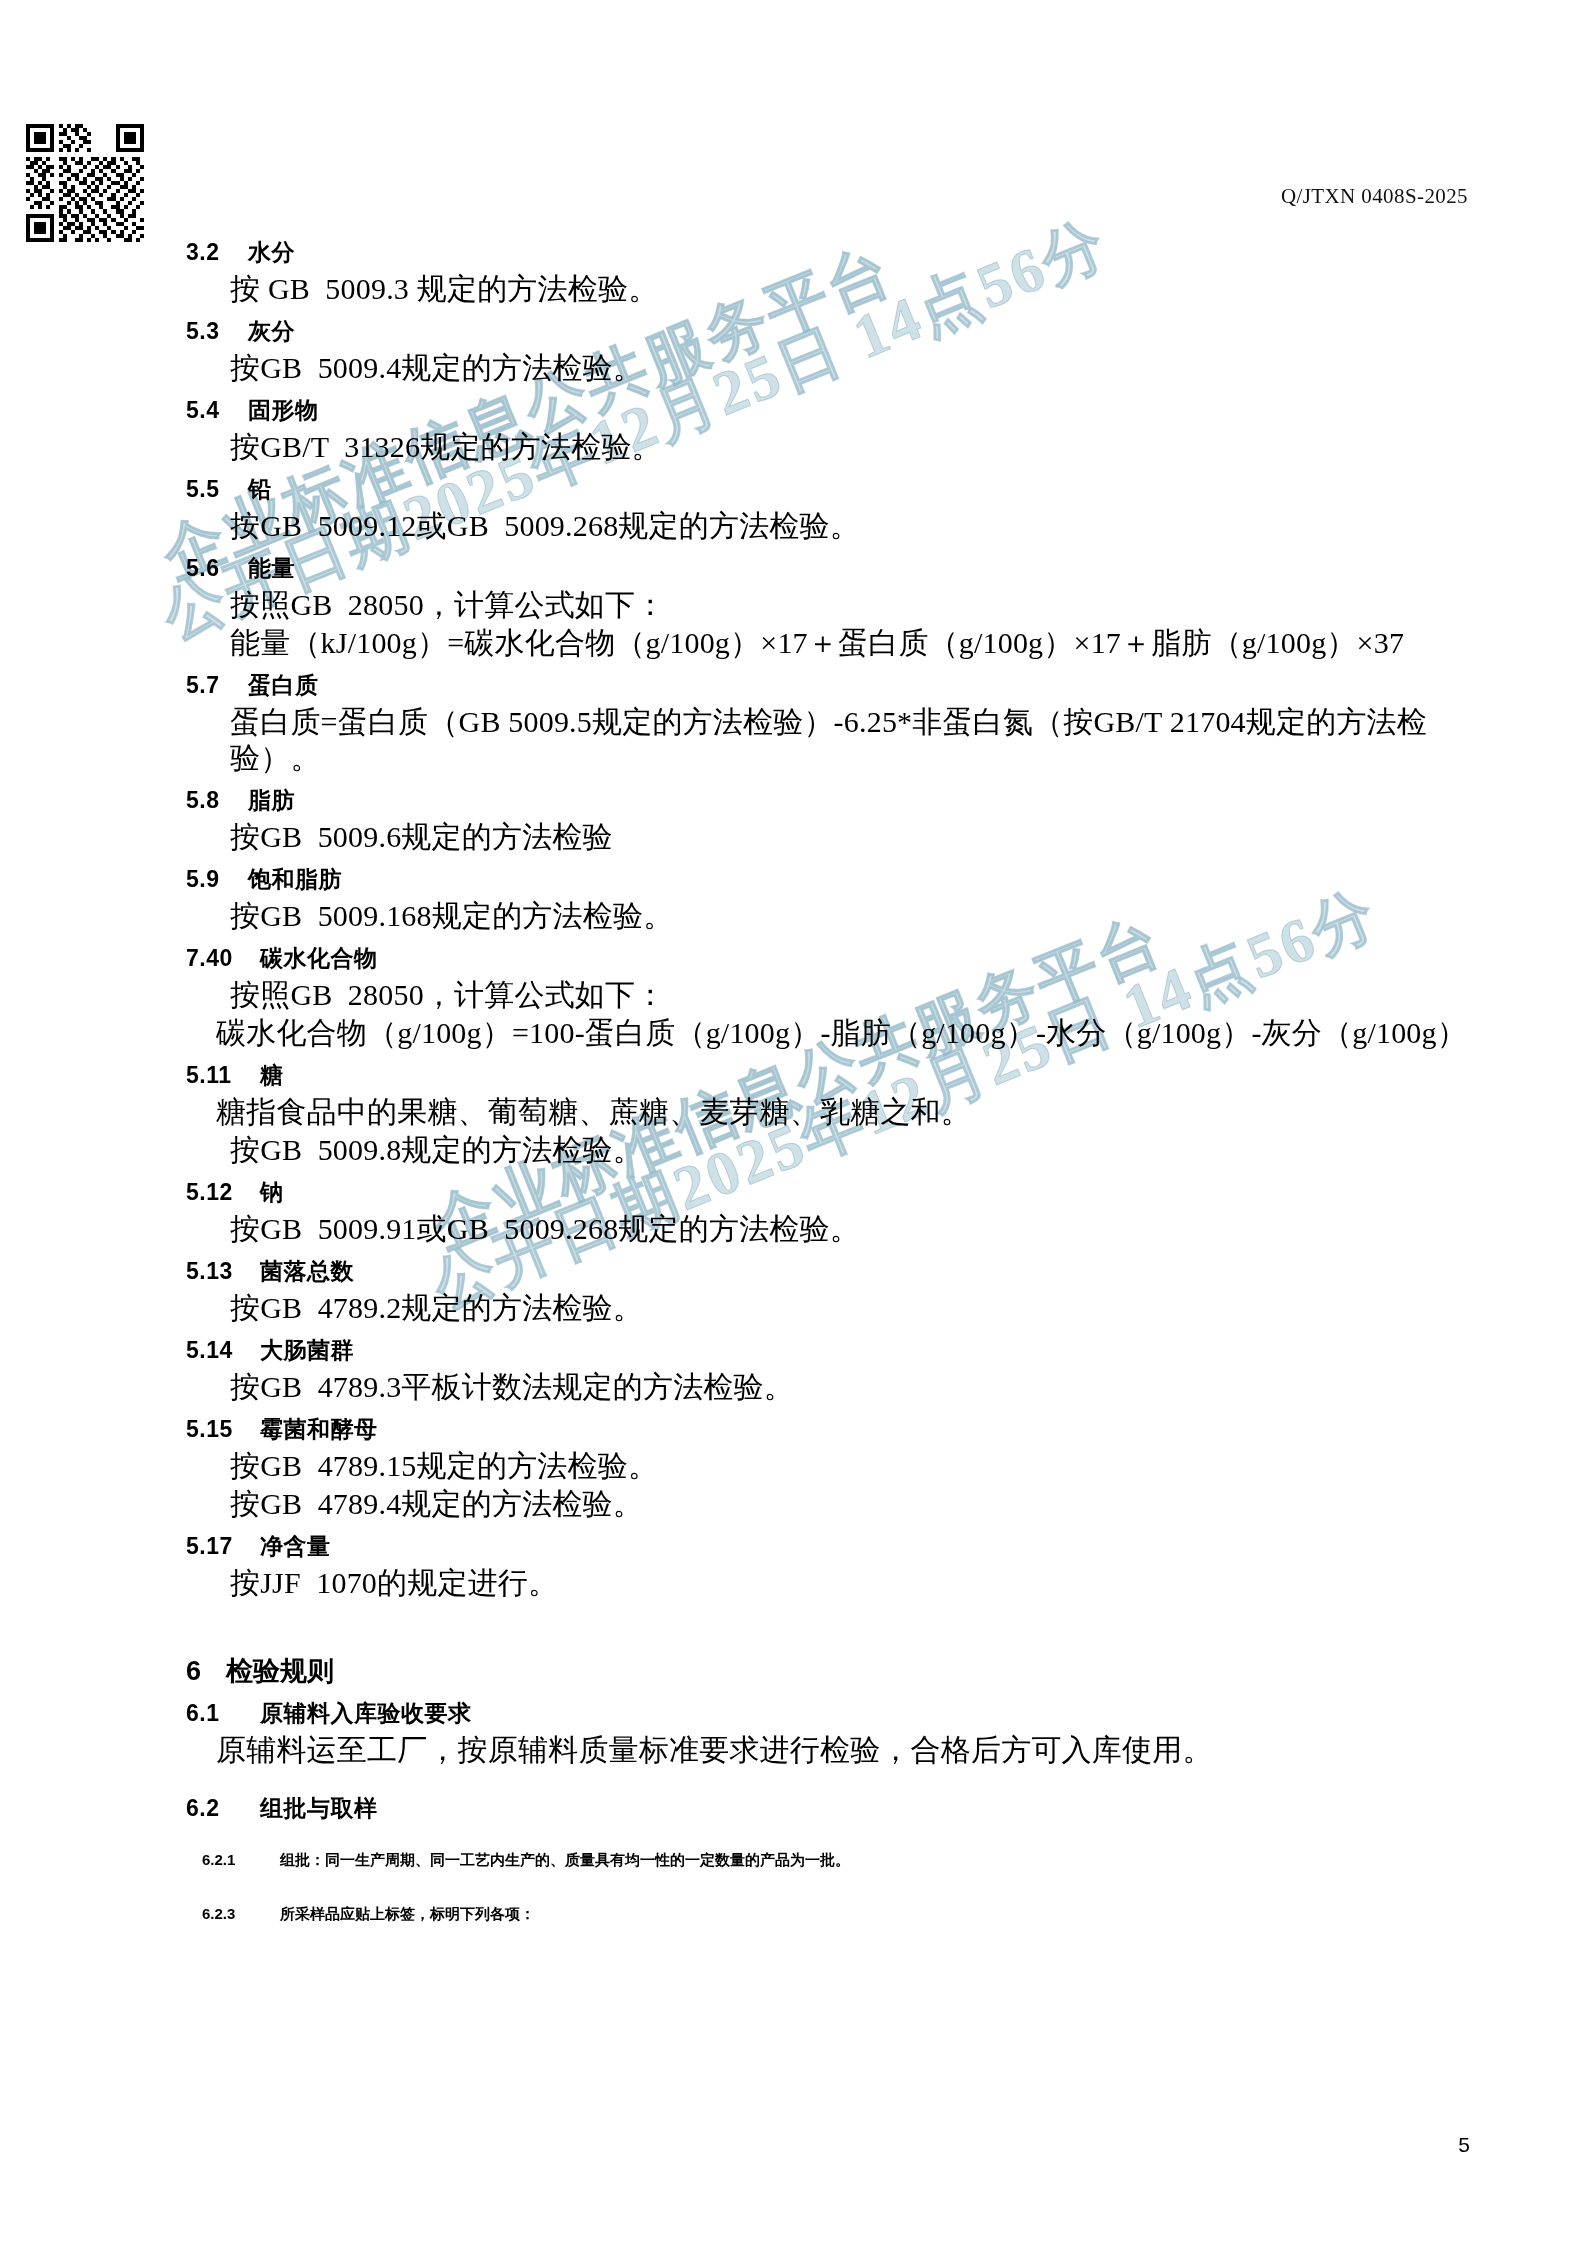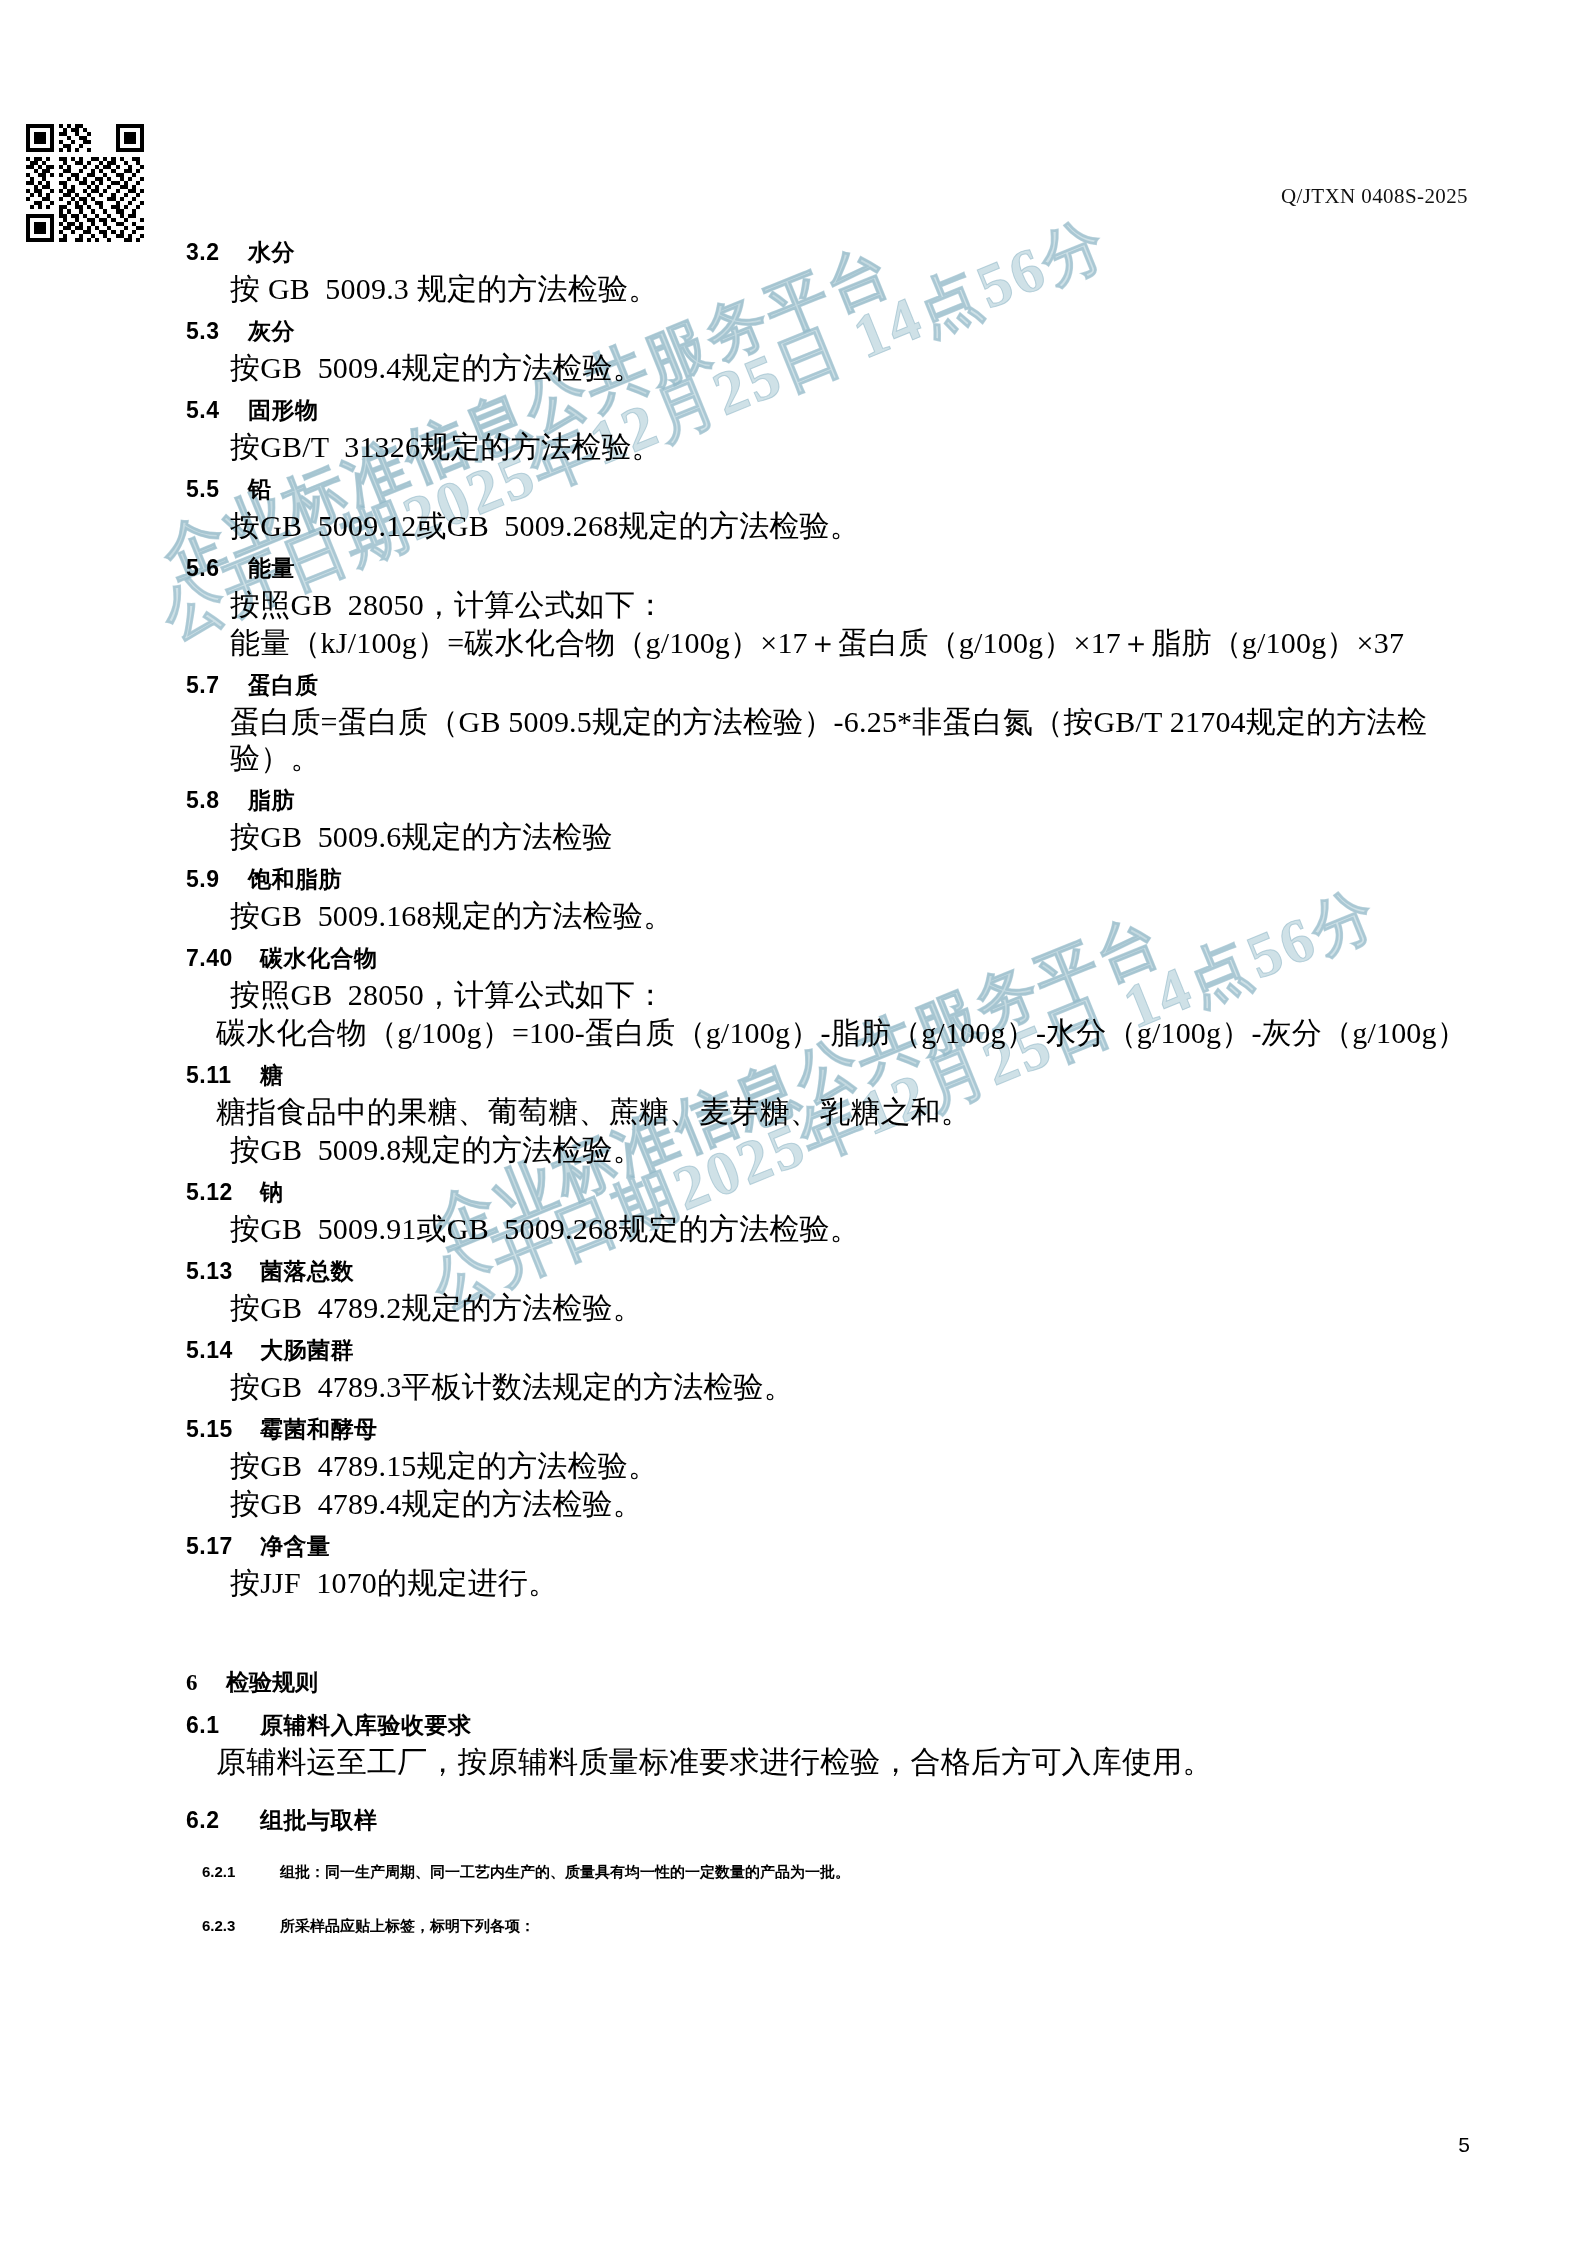--- a/index.html
+++ b/index.html
@@ -70,25 +70,25 @@
     padding-left: 44px;
     letter-spacing: 0.2px;
     white-space: pre-wrap;
   }
   .p.flush { padding-left: 30px; }
 
   .sec-gap { height: 46px; }
   .small-gap { height: 14px; }
 
   .h1 {
-    font-family: Liberation Serif, serif;
+    font-family: Liberation Sans, sans-serif;
     font-weight: bold;
-    font-size: 23px;
+    font-size: 27px;
     line-height: 36px;
-    margin: 16px 0 2px 0;
+    margin: 4px 0 2px 0;
     white-space: pre;
   }
   .h1 .num { display: inline-block; min-width: 40px; }
 
   .numbered {
     font-size: 15px;
     line-height: 38px;
     margin: 16px;
     white-space: pre-wrap;
     font-family: "Liberation Serif", serif;

